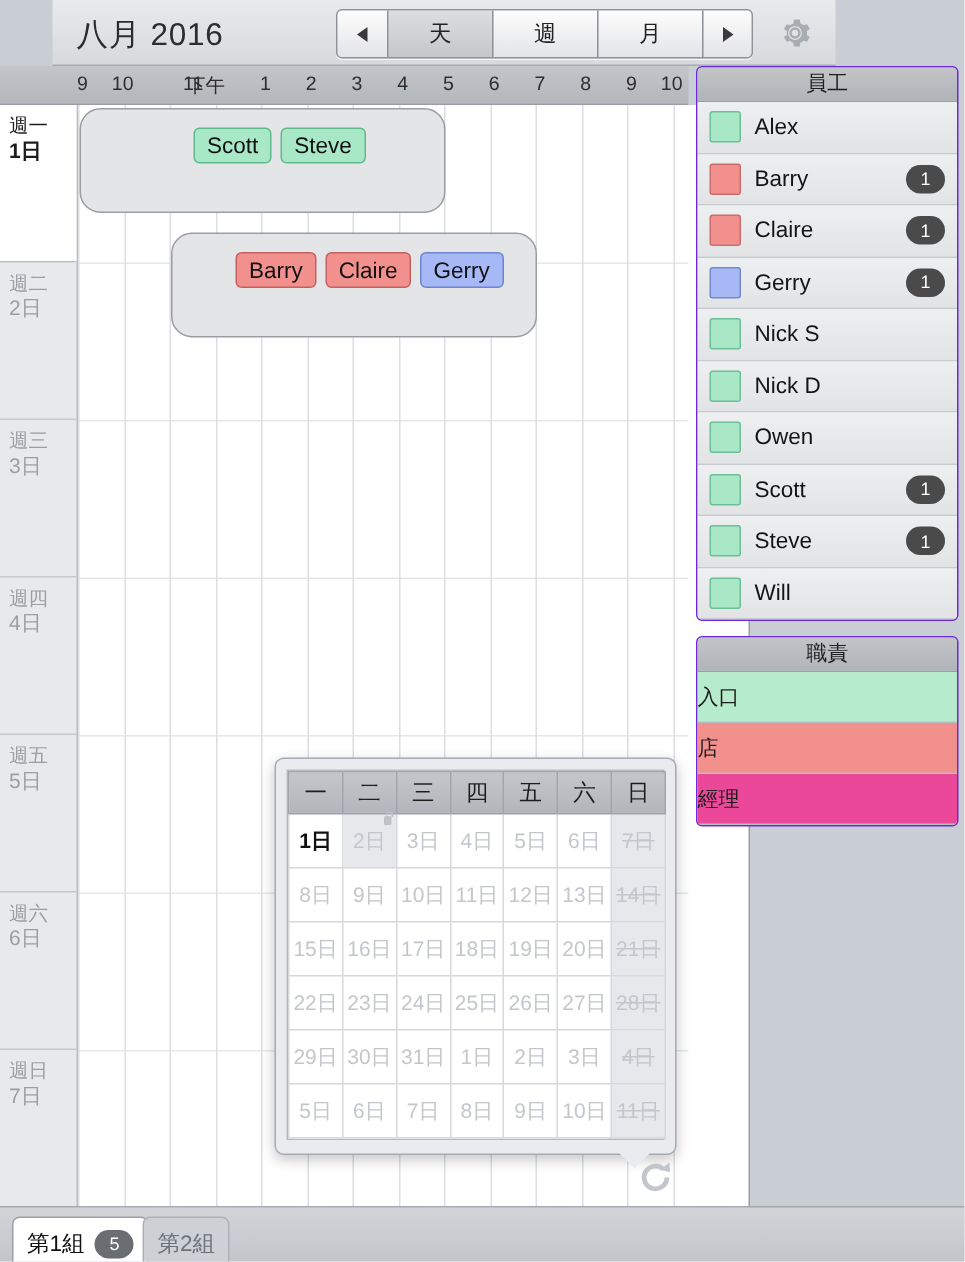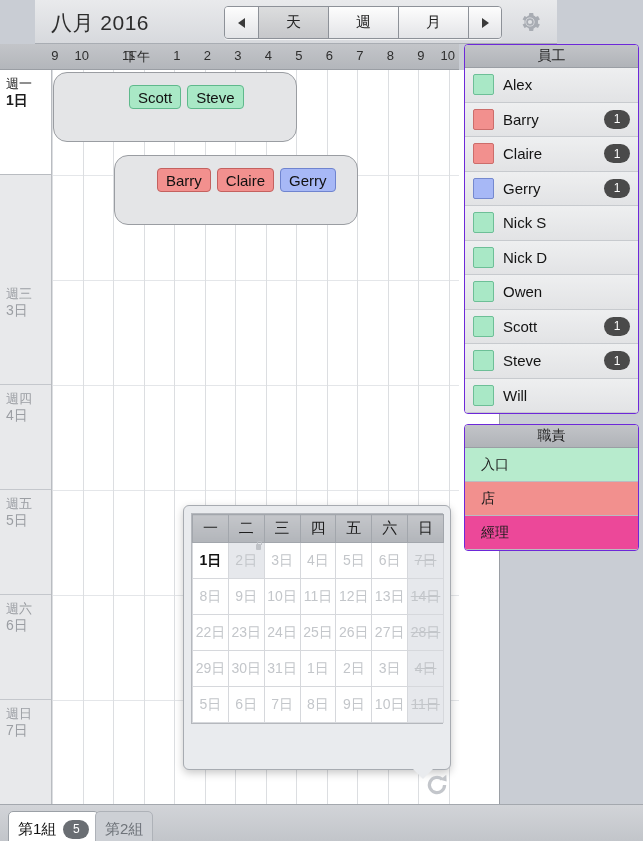--- a/index.html
+++ b/index.html
@@ -118,21 +118,21 @@
   .sw.green{background:#a9e8c6;border:1px solid #6dbf97;}
   .sw.red{background:#f2908e;border:1px solid #cc6d6b;}
   .sw.blue{background:#a7b8f6;border:1px solid #7589cf;}
   .staff-name{flex:1;font-size:15px;color:#141414;}
   .badge{
     min-width:26px;height:19px;border-radius:10px;background:#4a4a4a;
     color:#fff;font-size:12px;display:flex;align-items:center;justify-content:center;
     padding:0 6px;box-sizing:border-box;
   }
   .role{
-    height:34px;display:flex;align-items:center;padding:0 16px;
+    height:34px;display:flex;align-items:center;padding:0 0;
     border-bottom:1px solid #b9bcc1;box-sizing:border-box;
     font-size:14px;color:#1d1d1d;
   }
   .role.green{background:#b7ebcd;}
   .role.red{background:#f2908e;}
   .role.blue{background:#ec4899;}
 
   
   .pop{
     position:absolute;left:183px;top:505px;width:268px;height:265px;
@@ -226,20 +226,24 @@
       <div class="h" style="left: 363.5px;">8</div>
       <div class="h" style="left: 394px;">9</div>
       <div class="h" style="left: 424.5px;">10</div>
     </div>
 
   <div class="gridwrap">
     <div class="daycol">
         <div class="dayrow sel" style="top: 0px; height: 105px;">
           <div class="wd">週一</div>
           <div class="dn">1日</div>
+        </div>
+        <div class="dayrow" style="top: 105px; height: 105px;">
+          <div class="wd">週二</div>
+          <div class="dn">2日</div>
         </div>
         <div class="dayrow" style="top: 210px; height: 105px;">
           <div class="wd">週三</div>
           <div class="dn">3日</div>
         </div>
         <div class="dayrow" style="top: 315px; height: 105px;">
           <div class="wd">週四</div>
           <div class="dn">4日</div>
         </div>
         <div class="dayrow" style="top: 420px; height: 105px;">
@@ -383,20 +387,29 @@
             <tr>
               <td>8日</td>
               <td>9日</td>
               <td>10日</td>
               <td>11日</td>
               <td>12日</td>
               <td>13日</td>
               <td class="sun">14日</td>
             </tr>
             <tr>
+              <td>15日</td>
+              <td>16日</td>
+              <td>17日</td>
+              <td>18日</td>
+              <td>19日</td>
+              <td>20日</td>
+              <td class="sun">21日</td>
+            </tr>
+            <tr>
               <td>22日</td>
               <td>23日</td>
               <td>24日</td>
               <td>25日</td>
               <td>26日</td>
               <td>27日</td>
               <td class="sun">28日</td>
             </tr>
             <tr>
               <td>29日</td>

